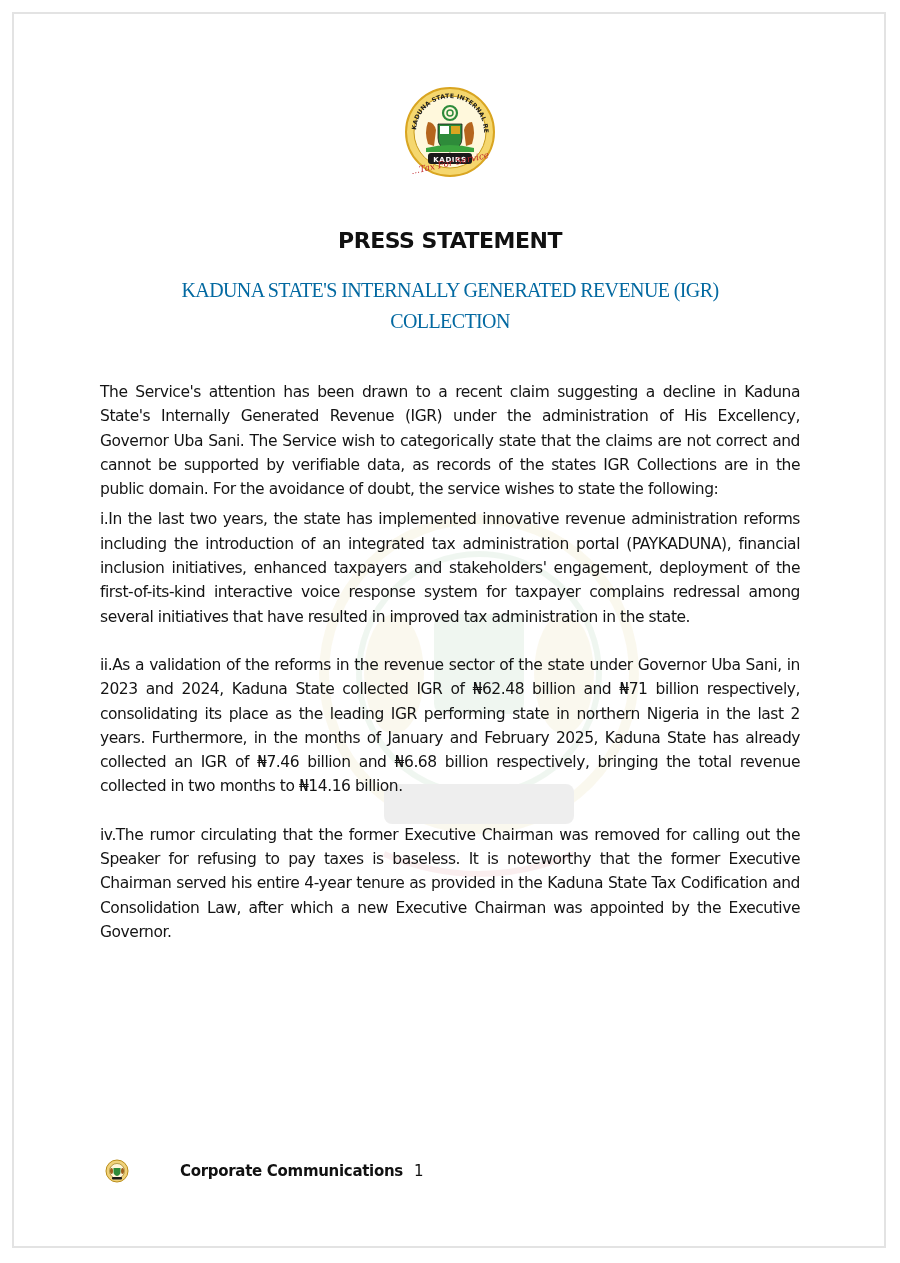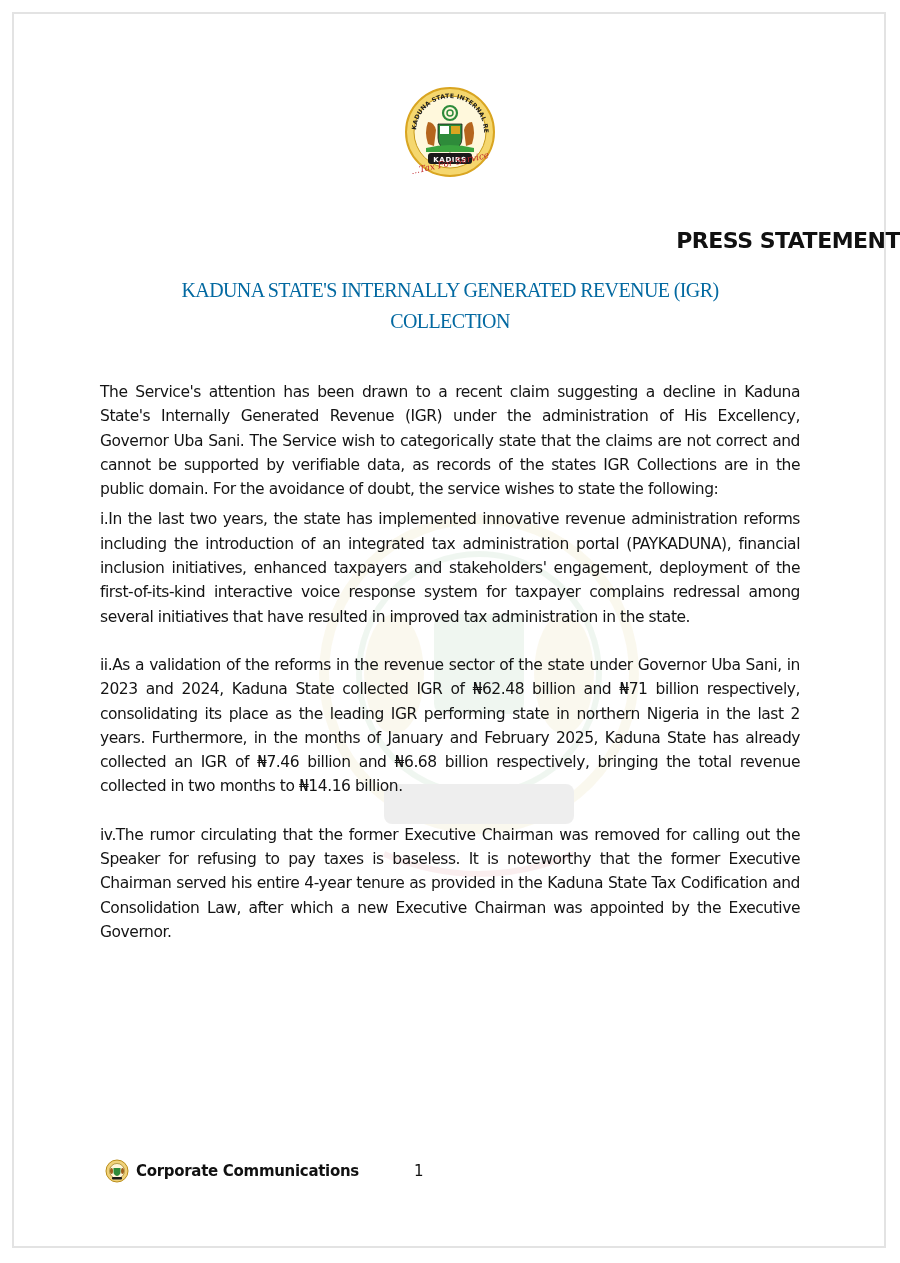--- a/index.html
+++ b/index.html
@@ -52,21 +52,21 @@
       font-size: 9px;
       color: #c0272d;
       transform: rotate(-12deg);
       white-space: nowrap;
     }
     .title {
       position: absolute;
       left: 0;
       top: 228px;
       width: 900px;
-      text-align: right;
+      text-align: center;
       font-family: "DejaVu Sans", sans-serif;
       font-weight: bold;
       font-size: 22px;
       letter-spacing: -0.5px;
       color: #111;
     }
     .subtitle {
       position: absolute;
       left: 130px;
       top: 275px;
@@ -109,20 +109,21 @@
       width: 24px;
       height: 24px;
       margin-right: 7px;
     }
     .footer-label {
       font-family: "DejaVu Sans", sans-serif;
       font-weight: bold;
       font-size: 15px;
       letter-spacing: -0.3px;
       color: #111;
+      margin-left: 44px;
     }
     .page-number {
       position: absolute;
       left: 414px;
       top: 1162px;
       font-family: "DejaVu Sans", sans-serif;
       font-size: 15px;
       color: #111;
     }
   </style>

